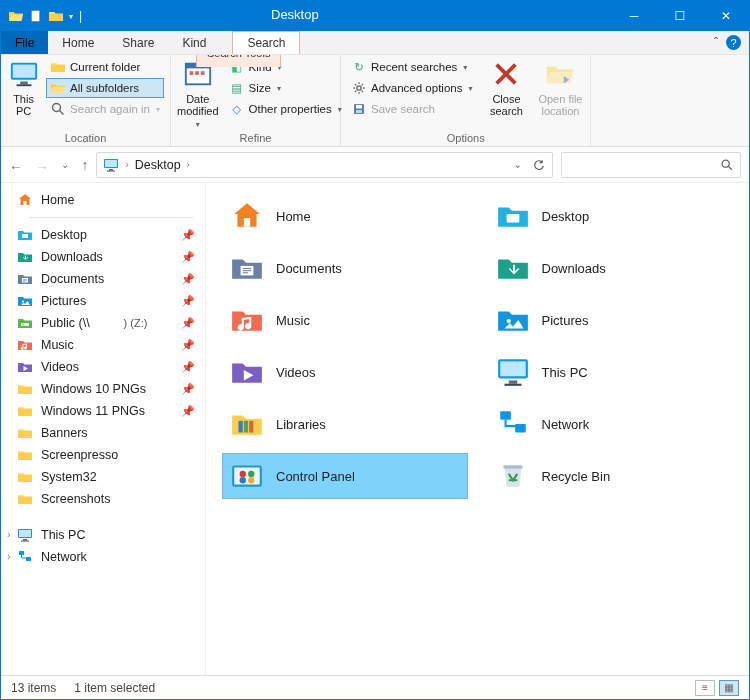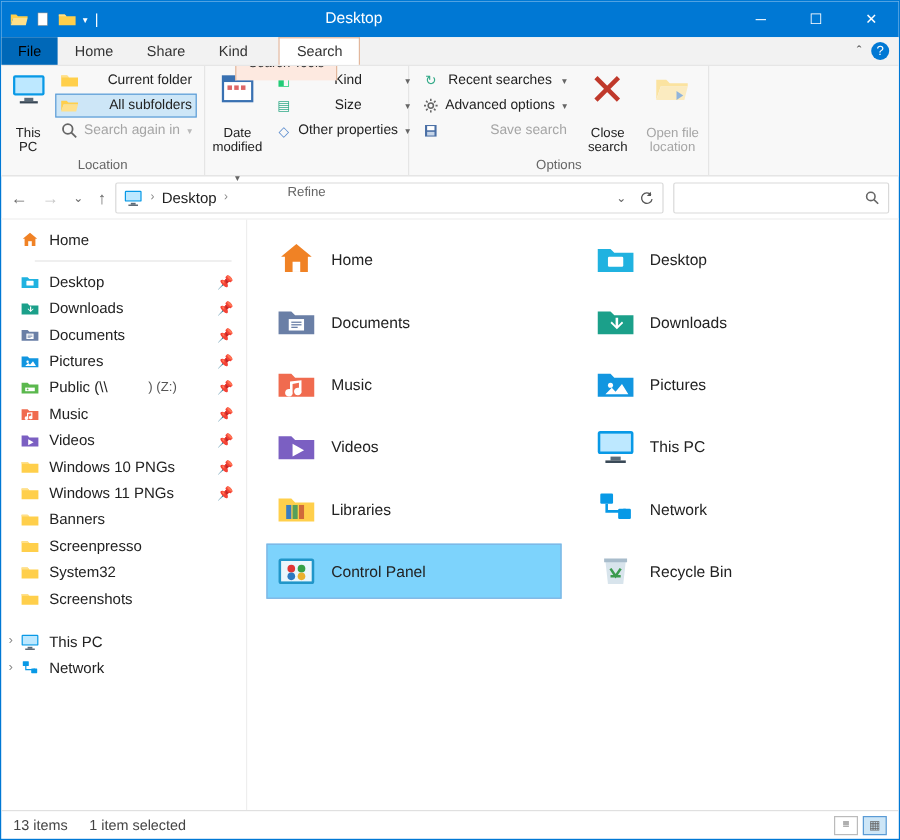--- a/index.html
+++ b/index.html
@@ -19,25 +19,25 @@
   .tabs .tab { padding:0 14px; display:flex; align-items:center; font-size:12px; color:#333; cursor:default; }
   .tabs .file { background:#0068b8; color:#000000; }
   .tabs .active { background:#fff; border:1px solid #e2b79d; border-bottom:none; margin-left:-1px; }
   .tabs .collapse { margin-left:auto; display:flex; align-items:center; gap:8px; padding-right:8px; }
 
   
   .ribbon { height:92px; background:#f8f8f8; border-bottom:1px solid #e0e0e0; display:flex; align-items:stretch; }
   .group { border-right:1px solid #e5e5e5; display:flex; flex-direction:column; padding:2px 6px 1px; }
   .group .gbody { flex:1; display:flex; align-items:flex-start; gap:6px; }
   .group .glabel { text-align:center; font-size:11px; color:#666; padding-bottom:1px; }
-  .vbtn { display:flex; flex-direction:column; align-items:center; width:48px; font-size:11px; text-align:center; line-height:1.1; gap:16px; padding-top:2px; }
+  .vbtn { display:flex; flex-direction:column; align-items:center; width:48px; font-size:11px; text-align:center; line-height:1.1; gap:4px; padding-top:2px; }
   .vbtn .ic { width:30px; height:30px; }
   .vbtn.dis { color:#a5a5a5; }
   .hrow { display:flex; flex-direction:column; gap:1px; }
-  .hbtn { display:flex; align-items:center; gap:4px; font-size:11.5px; padding:2px 4px; white-space:nowrap;justify-content:space-between; }
+  .hbtn { display:flex; align-items:center; gap:4px; font-size:11.5px; padding:2px 4px; white-space:nowrap; }
   .hbtn .ic { width:16px; height:16px; display:inline-flex; align-items:center; justify-content:center; }
   .hbtn.sel { background:#cde6f7; border:1px solid #5b9bd5; padding:1px 3px; }
   .hbtn.dis { color:#a5a5a5; }
   .drop::after { content:"▾"; font-size:8px; margin-left:2px; color:#666; }
   .hbtn.dis.drop::after { color:#bbb; }
 
   
   .navrow { height:36px; display:flex; align-items:center; padding:0 8px; gap:8px; border-bottom:1px solid #eee; }
   .navbtns { display:flex; align-items:center; gap:12px; color:#6b6b6b; font-size:14px; }
   .addr { flex:1; height:26px; border:1px solid #d9d9d9; display:flex; align-items:center; padding:0 6px; gap:6px; border-radius:2px; }

